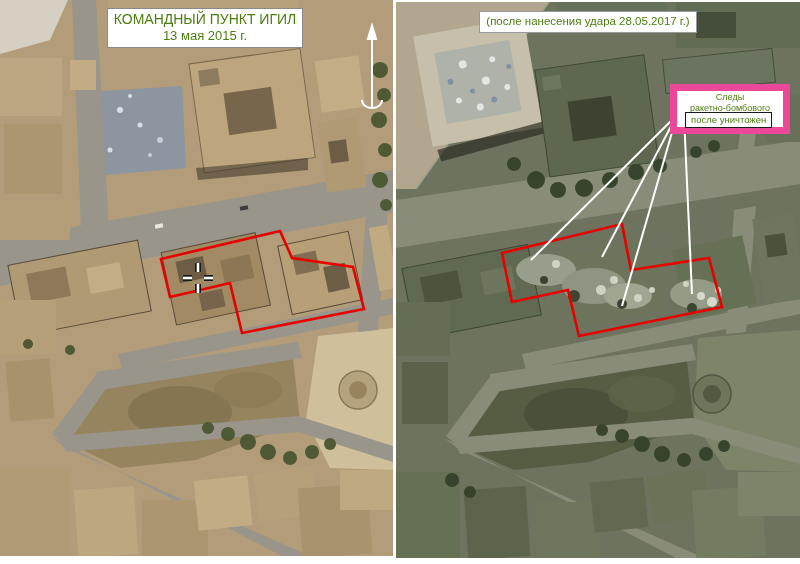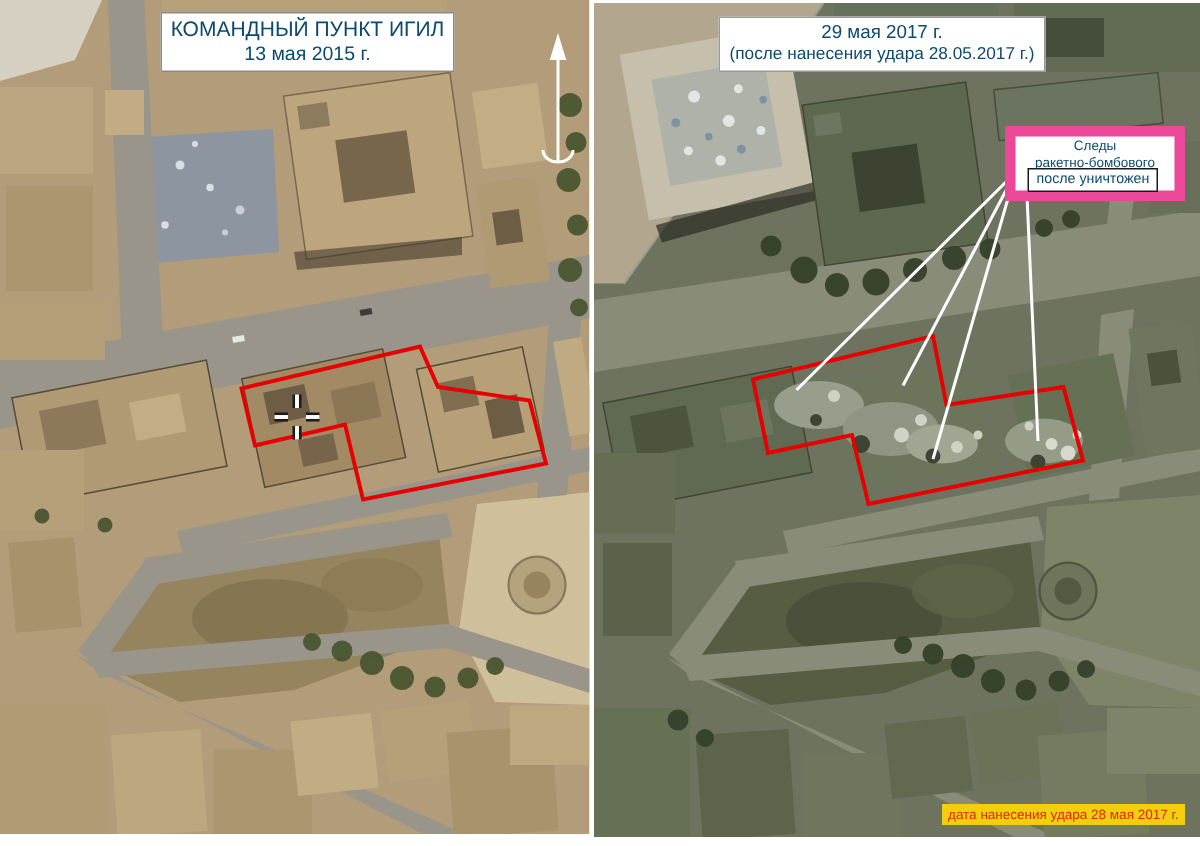--- a/index.html
+++ b/index.html
@@ -1,21 +1,21 @@
 <!DOCTYPE html>
 <html><head>
 <meta charset="utf-8">
 <style>
   html,body{margin:0;padding:0;background:#ffffff;}
   #stage{position:relative;width:800px;height:564px;background:#ffffff;overflow:hidden;
          font-family:"Liberation Sans",sans-serif;}
   .panel{position:absolute;overflow:hidden;}
   #panel-before{left:0;top:0;width:393px;height:556px;}
   #panel-after{left:396px;top:2px;width:404px;height:556px;}
-  .annotation{position:absolute;background:#ffffff;color:#0c4a6e;text-align:center;z-index:6;}
+  .annotation{position:absolute;background:#ffffff;color:#4d7c0f;text-align:center;z-index:6;}
   .before-title{left:107px;top:8px;width:194px;padding:2px 0 3px;border:1px solid #8a8a8a;}
   .before-title .l1{font-size:14px;line-height:17px;}
   .before-title .l2{font-size:13px;line-height:16px;}
   .after-title{left:479px;top:11px;width:216px;padding:2px 0 3px;border:1px solid #999;}
   .after-title .l1{font-size:12.5px;line-height:15px;}
   .after-title .l2{font-size:11.5px;line-height:15px;}
   .strike-label{left:670px;top:84px;width:106px;padding:1px 0 2px;border:7px solid #ec4899;
                 font-size:9px;line-height:11px;}
   .destroyed-label{left:685px;top:112px;padding:1px 5px 2px;border:1px solid #1a1a1a;
                    font-size:9.5px;line-height:11px;white-space:nowrap;}
@@ -267,26 +267,24 @@
       </g>
     </svg>
   </div>
 
   <div class="annotation before-title">
     <div class="l1">КОМАНДНЫЙ ПУНКТ ИГИЛ</div>
     <div class="l2">13 мая 2015 г.</div>
   </div>
 
   <div class="annotation after-title">
-    <div class="l1">29 мая 2017 г.</div>
     <div class="l2">(после нанесения удара 28.05.2017 г.)</div>
   </div>
 
   <div class="annotation strike-label">
     <div>Следы</div>
     <div>ракетно-бомбового удара</div>
   </div>
 
   <div class="annotation destroyed-label">после уничтожен</div>
 
-  <div class="annotation date-label">дата нанесения удара 28 мая 2017 г.</div>
 
 </div>
 
 </body></html>

